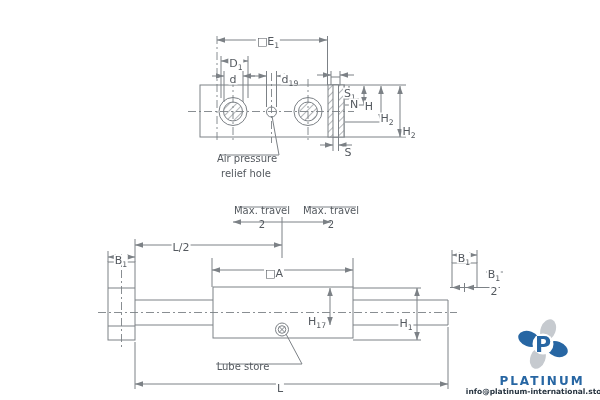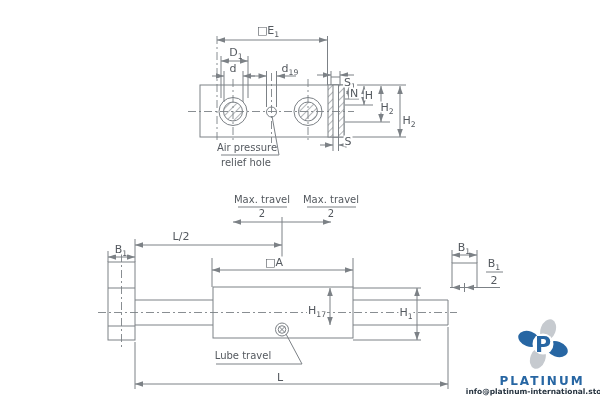--- a/index.html
+++ b/index.html
@@ -1,20 +1,20 @@
 <!DOCTYPE html>
 <html><head>
 <meta charset="utf-8">
 <style>
   html,body{margin:0;padding:0;background:#e9e9e9;}
   #stage{position:relative;width:600px;height:400px;background:#ffffff;overflow:hidden;
          font-family:"DejaVu Sans",sans-serif;}
   #drawing{position:absolute;left:0;top:0;}
   .lbl{position:absolute;transform:translate(-50%,-50%);color:#54595f;font-size:11px;
-       line-height:1;white-space:nowrap;background:#fff;padding:0 1px;}
+       line-height:1;white-space:nowrap;background:#fff;padding:0 1px;margin-top:11px;}
   .lbl sub{font-size:0.7em;line-height:0;}
   .lbl.small{font-size:10px;}
   .brand-name{position:absolute;transform:translate(-50%,-50%);color:#2766a3;font-weight:bold;
        font-size:12px;letter-spacing:2px;white-space:nowrap;}
   .brand-email{position:absolute;transform:translate(-50%,-50%);color:#273440;font-weight:600;
        font-size:7.5px;white-space:nowrap;}
 </style>
 </head>
 <body>
 
@@ -222,21 +222,21 @@
   <div class="lbl small" style="left:331px;top:214px;background:transparent"><span>2</span></div>
 
   <div class="lbl" style="left:121px;top:249px"><span>B</span><sub>1</sub></div>
   <div class="lbl" style="left:181px;top:236px"><span>L/2</span><sub></sub></div>
   <div class="lbl" style="left:274px;top:262px"><span>□A</span><sub></sub></div>
   <div class="lbl" style="left:317px;top:310px"><span>H</span><sub>17</sub></div>
   <div class="lbl" style="left:406px;top:312px"><span>H</span><sub>1</sub></div>
   <div class="lbl" style="left:464px;top:247px"><span>B</span><sub>1</sub></div>
   <div class="lbl" style="left:494px;top:263px"><span>B</span><sub>1</sub></div>
   <div class="lbl" style="left:494px;top:280px"><span>2</span></div>
-  <div class="lbl small" style="left:243px;top:356px;background:transparent"><span>Lube travel</span></div>
+  <div class="lbl small" style="left:243px;top:356px;background:transparent"><span>Lube store</span></div>
   <div class="lbl" style="left:280px;top:377px"><span>L</span><sub></sub></div>
 
   <svg width="52" height="52" viewBox="0 0 52 52" style="position:absolute;left:517px;top:318px">
     <g transform="rotate(20 26 26)">
       <ellipse cx="26" cy="11" rx="7.5" ry="11" fill="#c6cacf"></ellipse>
       <ellipse cx="41" cy="26" rx="11" ry="7.5" fill="#2766a3"></ellipse>
       <ellipse cx="26" cy="41" rx="7.5" ry="11" fill="#c6cacf"></ellipse>
       <ellipse cx="11" cy="26" rx="11" ry="7.5" fill="#2766a3"></ellipse>
     </g>
     <circle cx="26" cy="26" r="10.5" fill="#ffffff"></circle>

